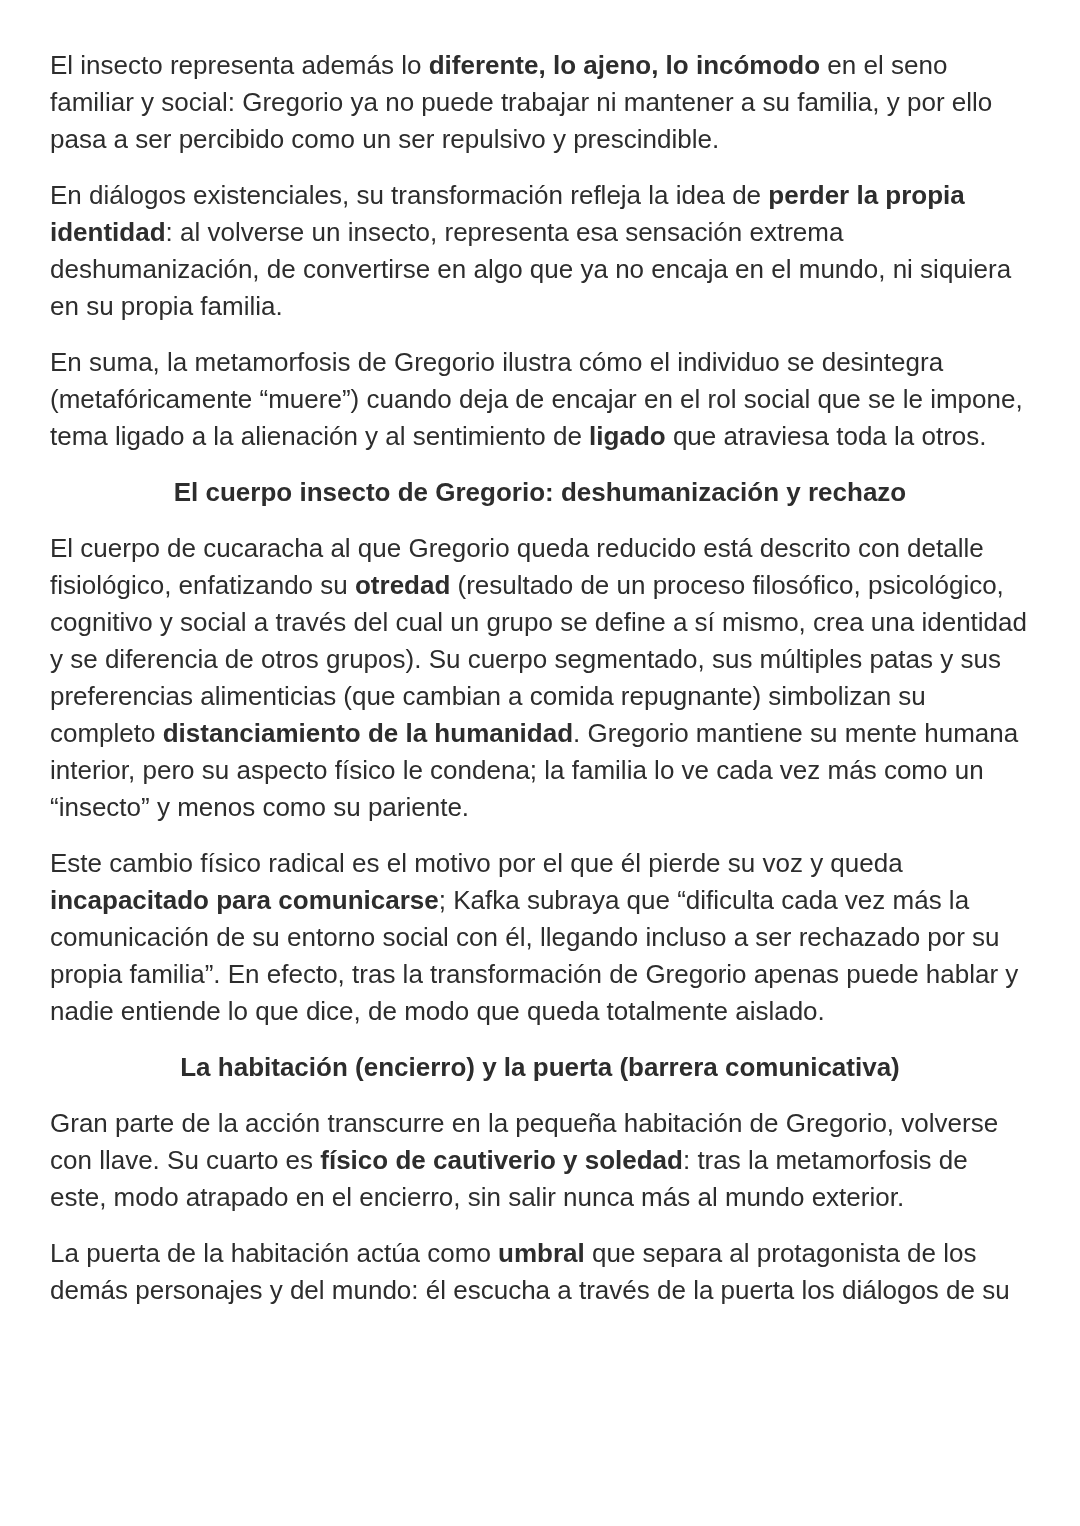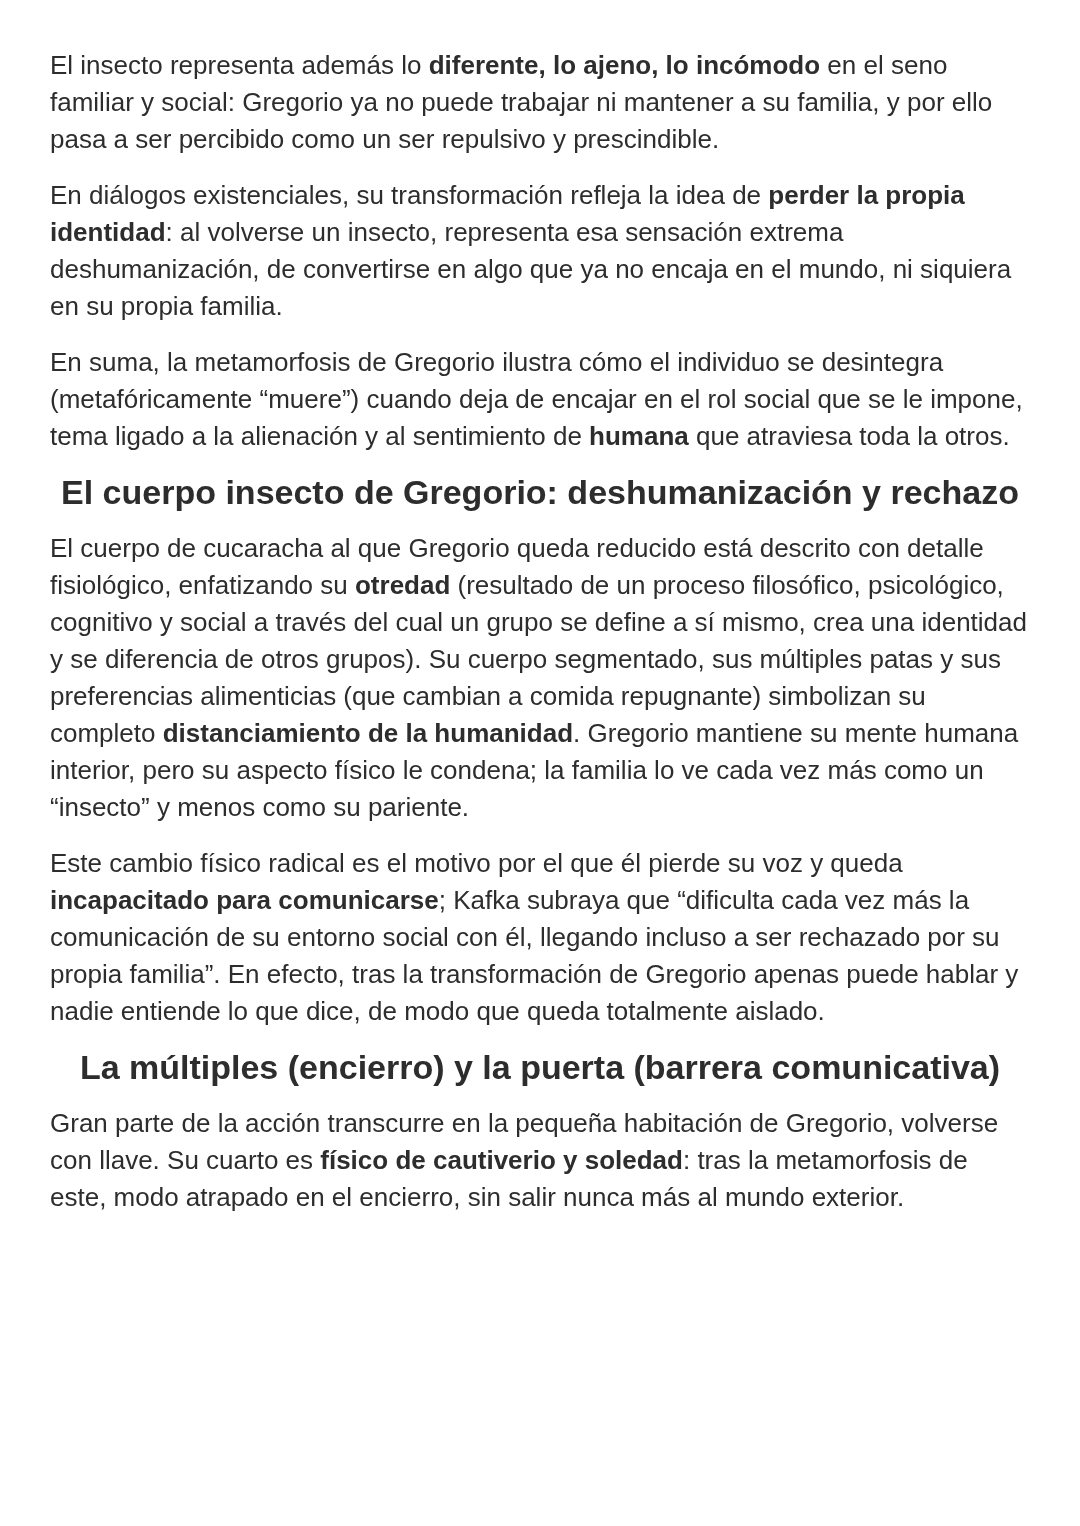--- a/index.html
+++ b/index.html
@@ -26,37 +26,38 @@
   }
   .content p {
     font-size: 26px;
     line-height: 37px;
     font-weight: 400;
     margin: 0 0 19px 0;
     text-align: left;
     letter-spacing: 0;
   }
   .content h2 {
-    font-size: 34px;
+    font-size: 26px;
     line-height: 37px;
     font-weight: 700;
     margin: 0 0 19px 0;
     text-align: center;
   }
   .content strong {
     font-weight: 700;
   }
 </style>
 </head>
 <body>
 
 <main class="page">
   <article class="content">
       <p><span>El insecto representa además lo </span><strong>diferente, lo ajeno, lo incómodo</strong><span> en el seno familiar y social: Gregorio ya no puede trabajar ni mantener a su familia, y por ello pasa a ser percibido como un ser repulsivo y prescindible.</span></p>
       <p><span>En diálogos existenciales, su transformación refleja la idea de </span><strong>perder la propia identidad</strong><span>: al volverse un insecto, representa esa sensación extrema deshumanización, de convertirse en algo que ya no encaja en el mundo, ni siquiera en su propia familia.</span></p>
-      <p><span>En suma, la metamorfosis de Gregorio ilustra cómo el individuo se desintegra (metafóricamente “muere”) cuando deja de encajar en el rol social que se le impone, tema ligado a la alienación y al sentimiento de </span><strong>humana</strong><span> que atraviesa toda la otros.</span></p>
+      <p><span>En suma, la metamorfosis de Gregorio ilustra cómo el individuo se desintegra (metafóricamente “muere”) cuando deja de encajar en el rol social que se le impone, tema ligado a la alienación y al sentimiento de </span><strong>ligado</strong><span> que atraviesa toda la otros.</span></p>
       <h2><strong>El cuerpo insecto de Gregorio: deshumanización y rechazo</strong></h2>
       <p><span>El cuerpo de cucaracha al que Gregorio queda reducido está descrito con detalle fisiológico, enfatizando su </span><strong>otredad</strong><span> (resultado de un proceso filosófico, psicológico, cognitivo y social a través del cual un grupo se define a sí mismo, crea una identidad y se diferencia de otros grupos). Su cuerpo segmentado, sus múltiples patas y sus preferencias alimenticias (que cambian a comida repugnante) simbolizan su completo </span><strong>distanciamiento de la humanidad</strong><span>. Gregorio mantiene su mente humana interior, pero su aspecto físico le condena; la familia lo ve cada vez más como un “insecto” y menos como su pariente.</span></p>
       <p><span>Este cambio físico radical es el motivo por el que él pierde su voz y queda </span><strong>incapacitado para comunicarse</strong><span>; Kafka subraya que “dificulta cada vez más la comunicación de su entorno social con él, llegando incluso a ser rechazado por su propia familia”. En efecto, tras la transformación de Gregorio apenas puede hablar y nadie entiende lo que dice, de modo que queda totalmente aislado.</span></p>
-      <h2><strong>La múltiples (encierro) y la puerta (barrera comunicativa)</strong></h2>
+      <h2><strong>La habitación (encierro) y la puerta (barrera comunicativa)</strong></h2>
       <p><span>Gran parte de la acción transcurre en la pequeña habitación de Gregorio, volverse con llave. Su cuarto es </span><strong>físico de cautiverio y soledad</strong><span>: tras la metamorfosis de este, modo atrapado en el encierro, sin salir nunca más al mundo exterior.</span></p>
+      <p><span>La puerta de la habitación actúa como </span><strong>umbral</strong><span> que separa al protagonista de los demás personajes y del mundo: él escucha a través de la puerta los diálogos de su</span></p>
     </article>
 </main>
 
 </body></html>

